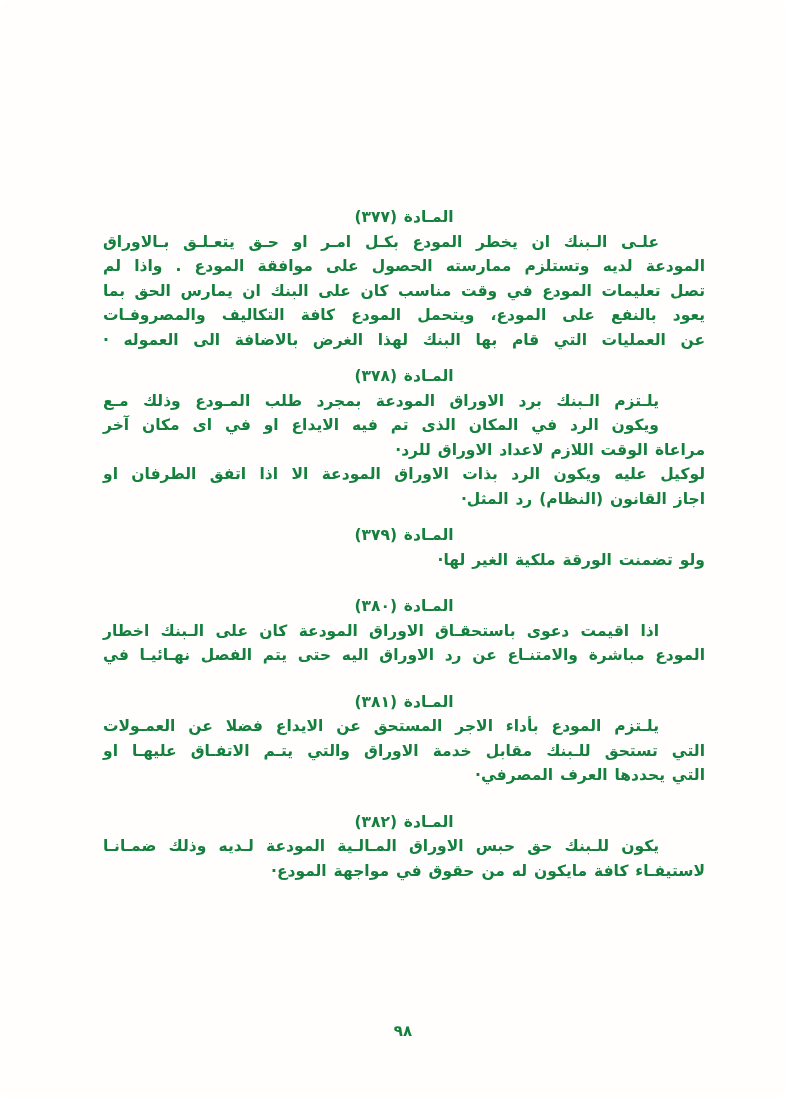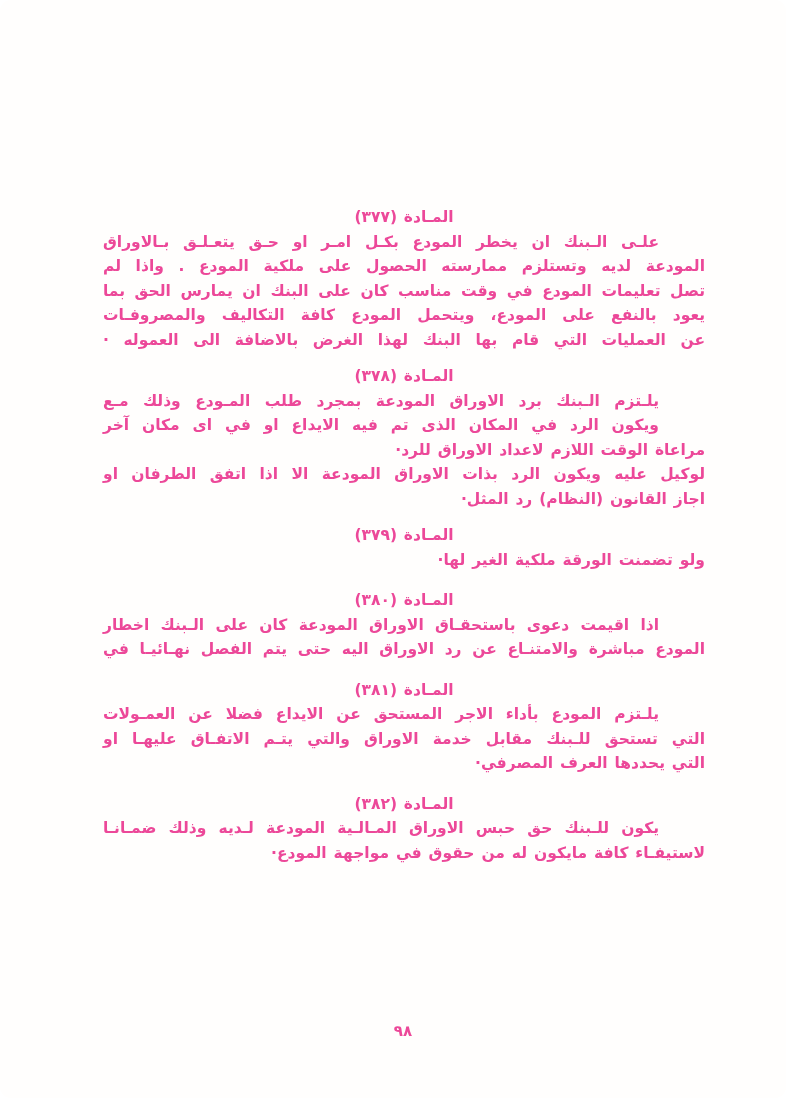--- a/index.html
+++ b/index.html
@@ -6,35 +6,35 @@
   body {
     width: 786px; height: 1098px;
     background: #ffffff;
     font-family: "DejaVu Sans", sans-serif;
   }
   .page {
     position: relative;
     width: 786px; height: 1098px;
     background: #fffefd;
     overflow: hidden;
-    color: #ec4899;
+    color: #15803d;
     font-weight: 700;
     border-radius: 11px;
   }
   .content {
     position: absolute;
     top: 205px; right: 81px; width: 602px;
     direction: rtl;
     font-size: 15.5px;
     line-height: 24.5px;
     word-spacing: 1.5px;
   }
   .article { margin: 0; }
   .article + .article { margin-top: 12px; }
-  .article.gap-lg { margin-top: 16px; }
+  .article.gap-lg { margin-top: 22px; }
   .heading {
     margin: 0;
     font-size: 15.5px;
     font-weight: 700;
     text-align: center;
     letter-spacing: 0;
   }
   .ln { min-height: 24.5px; }
   .ln.full  { text-align: justify; text-align-last: justify; }
   .ln.first { padding-right: 46px; text-align: justify; text-align-last: justify; }
@@ -52,21 +52,21 @@
 </style>
 </head>
 <body>
 
 <div class="page">
   <div class="content">
 
     <section class="article">
       <h2 class="heading">المـادة (٣٧٧)</h2>
       <div class="ln first">علـى الـبنك ان يخطر المودع بكـل امـر او حـق يتعـلـق بـالاوراق</div>
-      <div class="ln full">المودعة لديه وتستلزم ممارسته الحصول على ملكية المودع . واذا لم</div>
+      <div class="ln full">المودعة لديه وتستلزم ممارسته الحصول على موافقة المودع . واذا لم</div>
       <div class="ln full">تصل تعليمات المودع في وقت مناسب كان على البنك ان يمارس الحق بما</div>
       <div class="ln full">يعود بالنفع على المودع، ويتحمل المودع كافة التكاليف والمصروفـات</div>
       <div class="ln full">عن العمليات التي قام بها البنك لهذا الغرض بالاضافة الى العموله ·</div>
     </section>
 
     <section class="article">
       <h2 class="heading">المـادة (٣٧٨)</h2>
       <div class="ln first">يلـتزم الـبنك برد الاوراق المودعة بمجرد طلب المـودع وذلك مـع</div>
       <div class="ln first">ويكون الرد في المكان الذى تم فيه الايداع او في اى مكان آخر</div>
       <div class="ln end">مراعاة الوقت اللازم لاعداد الاوراق للرد·</div>

